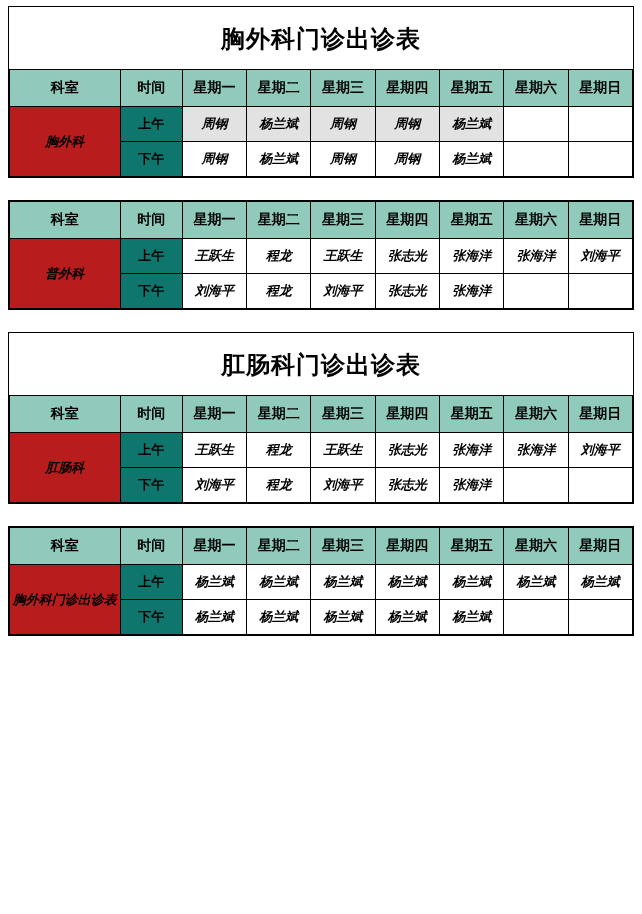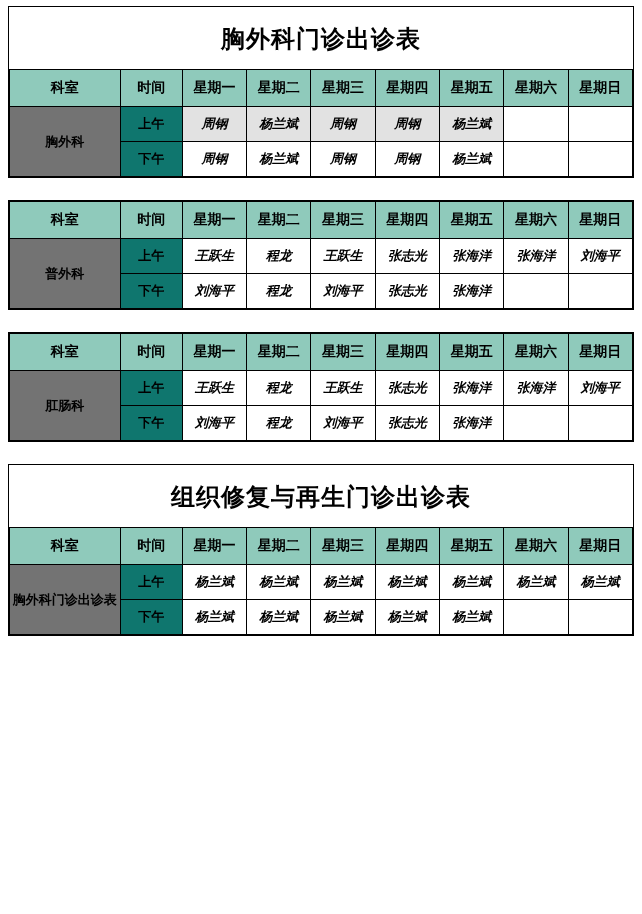--- a/index.html
+++ b/index.html
@@ -46,23 +46,24 @@
     height: 30px;
     padding: 2px 1px;
     font-family: "DejaVu Sans", "Liberation Sans", sans-serif;
   }
   table.sched thead th {
     background: #8fcabb;
     height: 32px;
     font-size: 14px;
   }
   td.dept {
-    background: #737373;
+    background: #b91c1c;
     font-size: 13px;
     line-height: 1.35;
+    font-style: italic;
   }
   td.period {
     background: #0f766e;
     font-size: 13px;
   }
   td.cell {
     background: #ffffff;
     font-style: italic;
   }
   td.cell.shaded {
@@ -175,20 +176,21 @@
               <td class="cell">刘海平</td>
               <td class="cell">张志光</td>
               <td class="cell">张海洋</td>
               <td class="cell"></td>
               <td class="cell"></td>
             </tr>
           </tbody>
         </table>
       </div>
       <div class="sched-block">
+        <div class="sched-title">肛肠科门诊出诊表</div>
         <table class="sched">
           <colgroup>
             <col class="c-dept">
             <col class="c-period">
             <col class="c-day">
             <col class="c-day">
             <col class="c-day">
             <col class="c-day">
             <col class="c-day">
             <col class="c-day">
@@ -226,21 +228,20 @@
               <td class="cell">刘海平</td>
               <td class="cell">张志光</td>
               <td class="cell">张海洋</td>
               <td class="cell"></td>
               <td class="cell"></td>
             </tr>
           </tbody>
         </table>
       </div>
       <div class="sched-block">
-        <div class="sched-title">组织修复与再生门诊出诊表</div>
         <table class="sched">
           <colgroup>
             <col class="c-dept">
             <col class="c-period">
             <col class="c-day">
             <col class="c-day">
             <col class="c-day">
             <col class="c-day">
             <col class="c-day">
             <col class="c-day">

